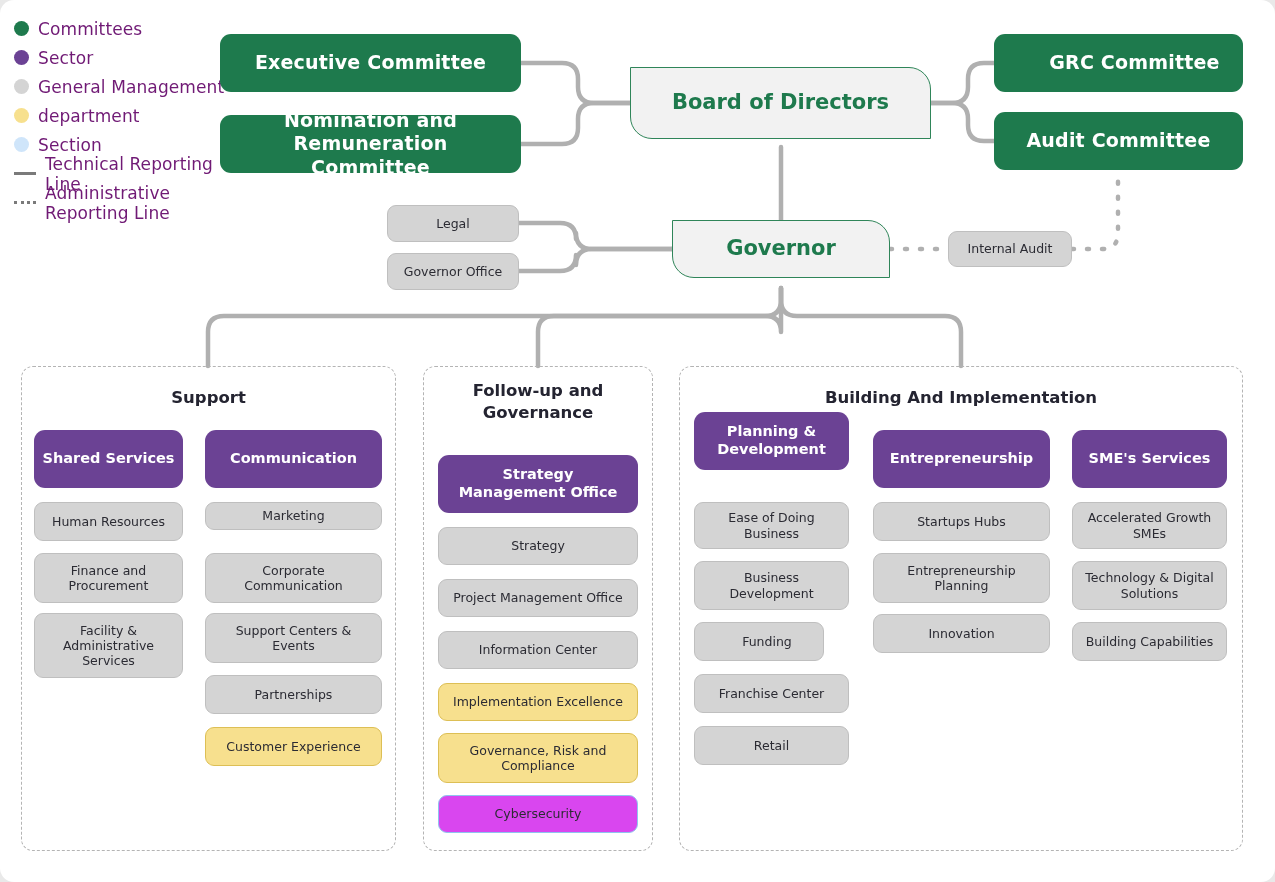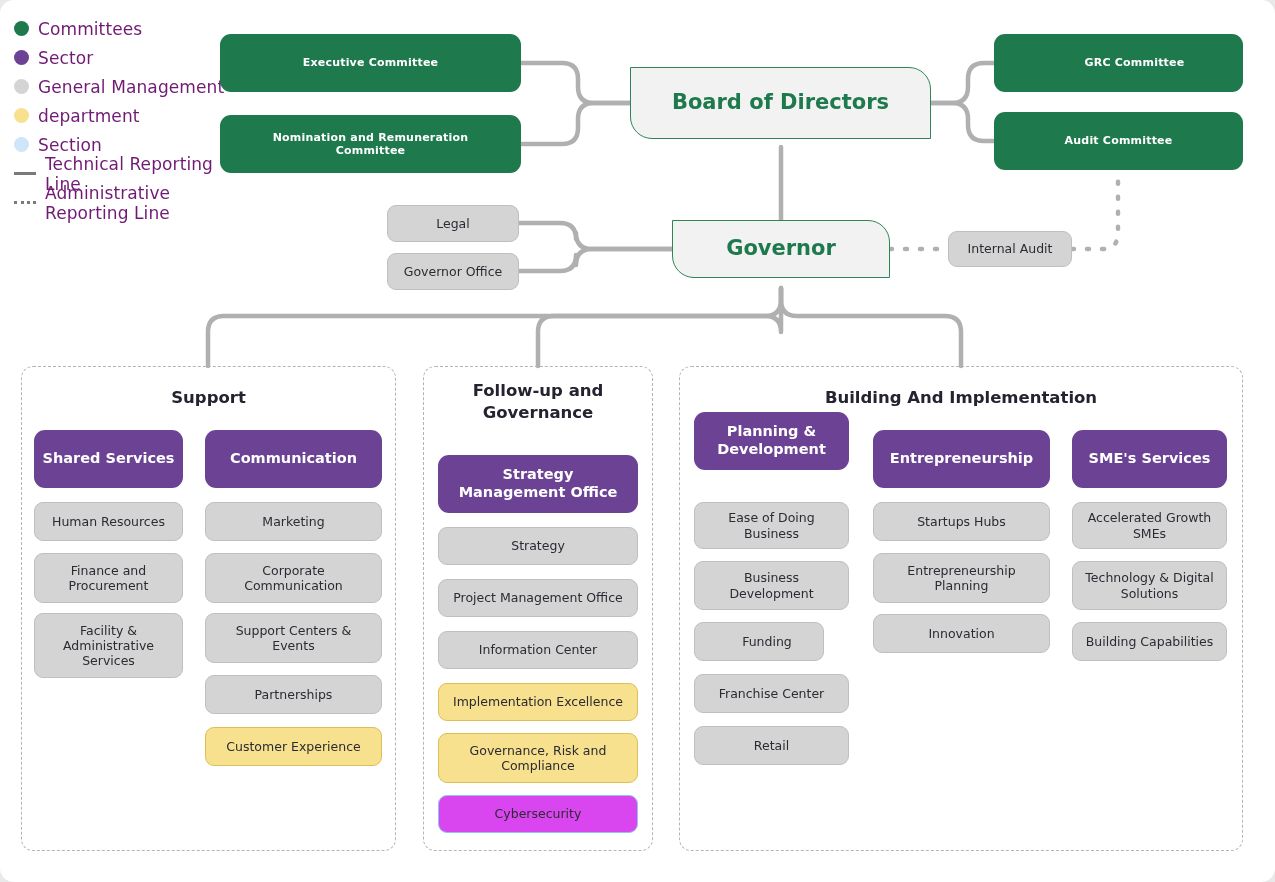--- a/index.html
+++ b/index.html
@@ -28,21 +28,21 @@
   
   .node {
     position: absolute;
     display: flex; align-items: center; justify-content: center;
     text-align: center;
     border-radius: 9px;
     line-height: 1.22;
   }
   .committee {
     background: #1E7A4D; color: #ffffff;
-    font-size: 11px; font-weight: bold; letter-spacing: .2px;
+    font-size: 19px; font-weight: bold; letter-spacing: .2px;
     border-radius: 11px;
   }
   .hero {
     background: #f2f2f2;
     border: 1.6px solid #2f8559;
     color: #1E7A4D;
     font-size: 21px; font-weight: bold;
     border-radius: 0 22px 0 22px;
   }
   .gm {
@@ -160,21 +160,21 @@
   <div class="group" style="left:21px; top:366px; width:375px; height:485px;">
     <div class="group-title">Support</div>
   </div>
 
   <div class="node sector" style="left:34px; top:430px; width:149px; height:58px;">Shared Services</div>
   <div class="node gm" style="left:34px; top:502px; width:149px; height:39px;">Human Resources</div>
   <div class="node gm" style="left:34px; top:553px; width:149px; height:50px; padding:8px 14px;">Finance and Procurement</div>
   <div class="node gm" style="left:34px; top:613px; width:149px; height:65px; padding:0 12px;">Facility &amp; Administrative Services</div>
 
   <div class="node sector" style="left:205px; top:430px; width:177px; height:58px;">Communication</div>
-  <div class="node gm" style="left:205px; top:502px; width:177px; height:39px;">Marketing</div>
+  <div class="node gm" style="left:205px; top:502px; width:177px; height:28px;">Marketing</div>
   <div class="node gm" style="left:205px; top:553px; width:177px; height:50px; padding:0 16px;">Corporate Communication</div>
   <div class="node gm" style="left:205px; top:613px; width:177px; height:50px; padding:0 16px;">Support Centers &amp; Events</div>
   <div class="node gm" style="left:205px; top:675px; width:177px; height:39px;">Partnerships</div>
   <div class="node dept" style="left:205px; top:727px; width:177px; height:39px;">Customer Experience</div>
 
   <div class="group" style="left:423px; top:366px; width:230px; height:485px;">
     <div class="group-title col-title-2">Follow-up and Governance</div>
   </div>
 
   <div class="node sector" style="left:438px; top:455px; width:200px; height:58px; padding:0 14px;">Strategy Management Office</div>

